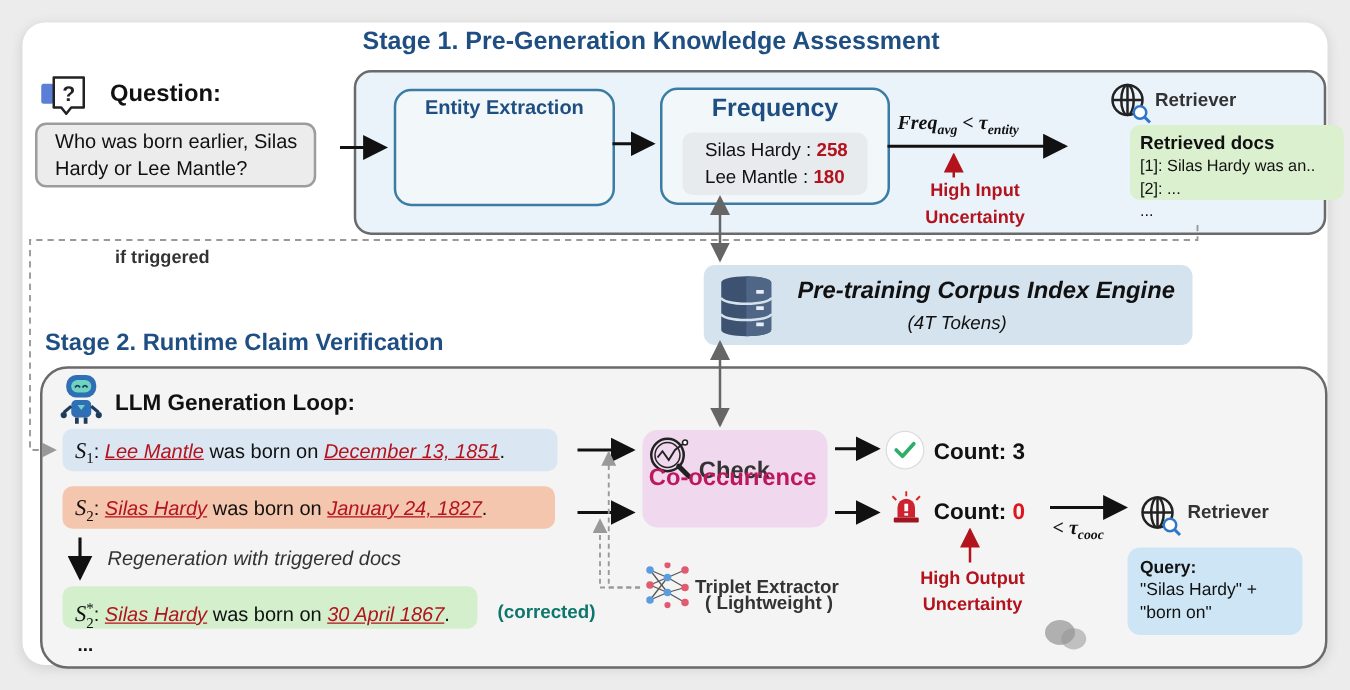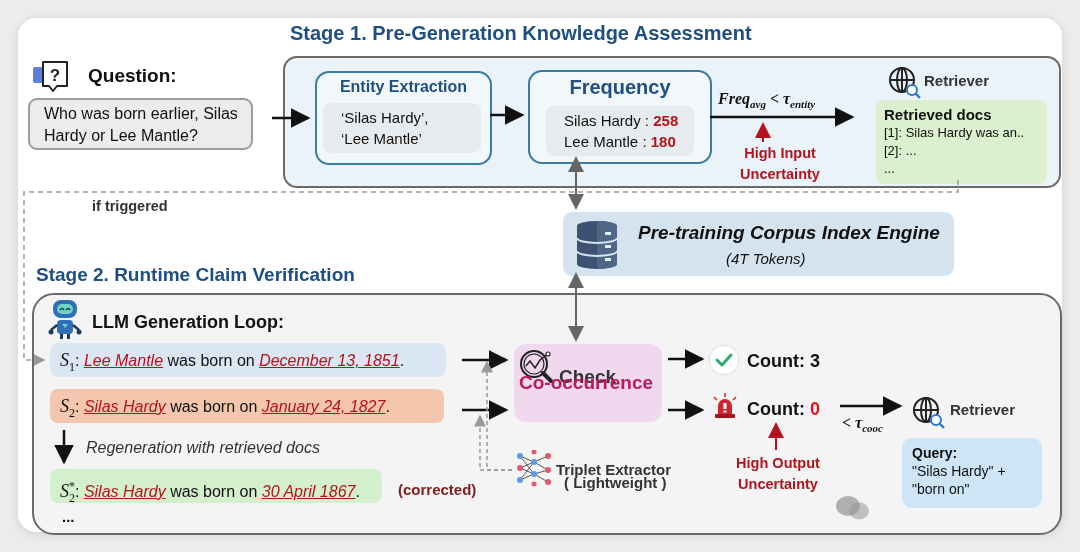--- a/index.html
+++ b/index.html
@@ -69,24 +69,20 @@
     <text x="23" y="21" font-family="Liberation Sans, sans-serif" font-weight="bold" font-size="17" text-anchor="middle" fill="#222">?</text>
   </svg>
 </div>
 <div class="abs q-label" style="left:88px; top:65px;">Question:</div>
 <div class="q-box">Who was born earlier, Silas Hardy or Lee Mantle?</div>
 
 <div class="stage1-box"></div>
 
 <div class="inner-box" style="left:315px; top:71px; width:173px; height:90px;">
   <div class="inner-title" style="font-size:16px; margin-top:5px;">Entity Extraction</div>
-  <div class="inner-content" style="left:6px; top:30px; width:158px; height:50px; padding:4px 0 0 18px; box-sizing:border-box;">
-    <div>‘Silas Hardy’,</div>
-    <div>‘Lee Mantle’</div>
-  </div>
 </div>
 
 <div class="inner-box" style="left:528px; top:70px; width:180px; height:90px;">
   <div class="inner-title" style="font-size:20px; margin-top:4px;">Frequency</div>
   <div class="inner-content" style="left:16px; top:34px; width:148px; height:50px; padding:4px 0 0 18px; box-sizing:border-box;">
     <div><span>Silas Hardy :</span> <span class="red">258</span></div>
     <div><span>Lee Mantle :</span> <span class="red">180</span></div>
   </div>
 </div>
 
@@ -102,21 +98,21 @@
   <svg width="34" height="34" viewBox="0 0 34 34">
     <circle cx="14" cy="14" r="12" fill="none" stroke="#222" stroke-width="2"></circle>
     <ellipse cx="14" cy="14" rx="5" ry="12" fill="none" stroke="#222" stroke-width="2"></ellipse>
     <line x1="2" y1="14" x2="26" y2="14" stroke="#222" stroke-width="2"></line>
     <line x1="14" y1="2" x2="14" y2="26" stroke="#222" stroke-width="2"></line>
     <circle cx="24" cy="24" r="5" fill="#fff" stroke="#2f77c9" stroke-width="2"></circle>
     <line x1="27.5" y1="27.5" x2="32" y2="32" stroke="#2f77c9" stroke-width="2.4"></line>
   </svg>
 </div>
 <div class="abs retr-label" style="left:924px; top:72px;">Retriever</div>
-<div class="docs-box" style="left:876px; top:100px; width:171px; height:84px;">
+<div class="docs-box" style="left:904px; top:100px; width:171px; height:60px;">
   <div style="font-weight:bold; font-size:15px;">Retrieved docs</div>
   <div>[1]: Silas Hardy was an..</div>
   <div>[2]: ...</div>
   <div>...</div>
 </div>
 
 <div class="abs" style="left:92px; top:198px; font-weight:bold; font-size:14.5px; color:#333;">if triggered</div>
 
 <div class="corpus-box">
   <div class="abs" style="left:12px; top:8px; width:44px; height:50px;">
@@ -155,26 +151,26 @@
 <div class="abs" style="left:92px; top:312px; font-weight:bold; font-size:18px;">LLM Generation Loop:</div>
 
 <div class="sent" style="left:50px; top:343px; width:396px; background:#dae6f2;">
   <span class="s-lab"><span>S</span><sub>1</sub></span>:
   <span class="u">Lee Mantle</span><span> was born on </span><span class="u">December 13, 1851</span><span>.</span>
 </div>
 <div class="sent" style="left:50px; top:389px; width:394px; background:#f3c6ad;">
   <span class="s-lab"><span>S</span><sub>2</sub></span>:
   <span class="u">Silas Hardy</span><span> was born on </span><span class="u">January 24, 1827</span><span>.</span>
 </div>
-<div class="abs" style="left:86px; top:439px; font-style:italic; font-size:16px; color:#333;">Regeneration with retrieved docs</div>
+<div class="abs" style="left:86px; top:439px; font-style:italic; font-size:16px; color:#333;">Regeneration with triggered docs</div>
 <div class="sent" style="left:50px; top:469px; width:332px; background:#d4efcc;">
   <span class="s-lab"><span>S</span><sup>*</sup><sub style="margin-left:-6px;">2</sub></span>:
   <span class="u">Silas Hardy</span><span> was born on </span><span class="u">30 April 1867</span><span>.</span>
 </div>
-<div class="abs" style="left:398px; top:481px; font-weight:bold; font-size:15px; color:#7f1d1d;">(corrected)</div>
+<div class="abs" style="left:398px; top:481px; font-weight:bold; font-size:15px; color:#0f766e;">(corrected)</div>
 <div class="abs" style="left:62px; top:508px; font-weight:bold; font-size:15px;">...</div>
 
 <div class="check-box">
   <div class="abs" style="left:4px; top:4px; width:40px; height:38px;">
     <svg width="40" height="38" viewBox="0 0 40 38">
       <circle cx="16" cy="16" r="13" fill="none" stroke="#222" stroke-width="2"></circle>
       <circle cx="16" cy="16" r="10" fill="none" stroke="#222" stroke-width="1.2"></circle>
       <polyline points="8,18 12,13 17,20 22,12 30,6" fill="none" stroke="#222" stroke-width="1.5"></polyline>
       <circle cx="30" cy="6" r="2" fill="#fff" stroke="#222" stroke-width="1.2"></circle>
       <line x1="25" y1="25" x2="33" y2="33" stroke="#222" stroke-width="4" stroke-linecap="round"></line>

